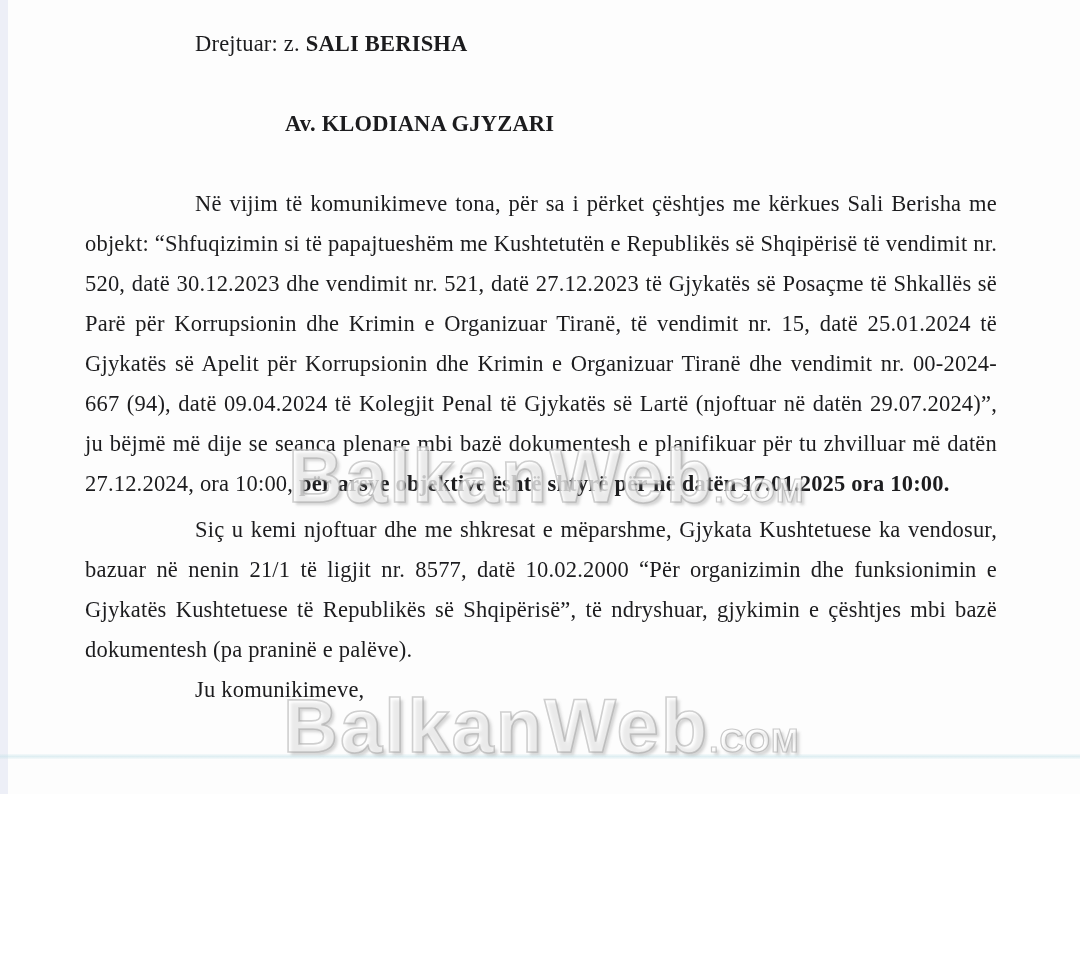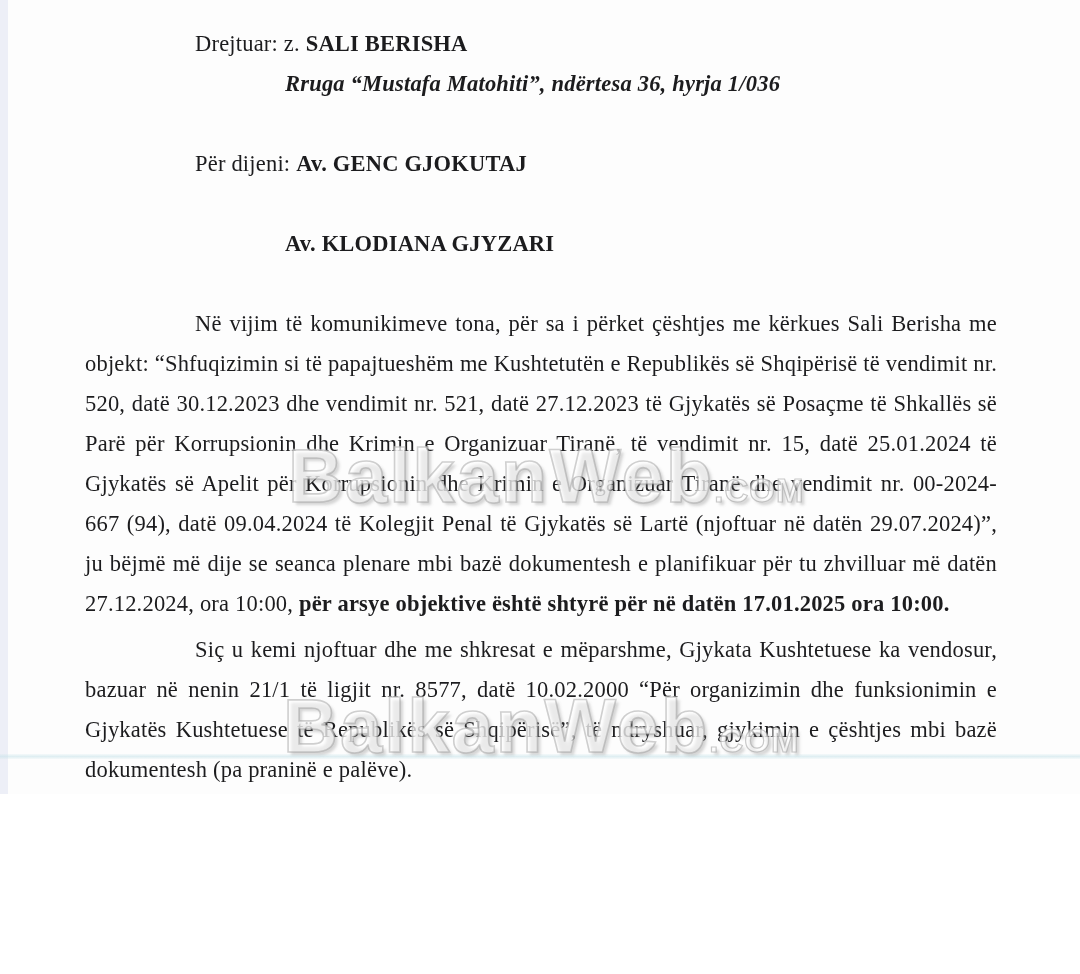--- a/index.html
+++ b/index.html
@@ -91,23 +91,21 @@
 <body>
 
 <div class="page">
 
   <div class="left-strip"></div>
 
   <div class="content">
 
     <div class="indent-1"><span class="seg-regular">Drejtuar: z. </span><span class="seg-bold">SALI BERISHA</span></div>
 
-    <div class="indent-2 bold-italic">Rruga “Mustafa Matohiti”, ndërtesa 36, hyrja 1/036</div>
 
-    <div class="indent-1 gap-top"><span class="seg-regular">Për dijeni: </span><span class="seg-bold">Av. GENC GJOKUTAJ</span></div>
 
 
     <div class="indent-2 bold gap-top">Av. KLODIANA GJYZARI</div>
 
 
     <div class="para gap-top"><span class="seg-regular">Në vijim të komunikimeve tona, për sa i përket çështjes me kërkues Sali Berisha me objekt: </span><span class="seg-italic">“Shfuqizimin si të papajtueshëm me Kushtetutën e Republikës së Shqipërisë të vendimit nr. 520, datë 30.12.2023 dhe vendimit nr. 521, datë 27.12.2023 të Gjykatës së Posaçme të Shkallës së Parë për Korrupsionin dhe Krimin e Organizuar Tiranë, të vendimit nr. 15, datë 25.01.2024 të Gjykatës së Apelit për Korrupsionin dhe Krimin e Organizuar Tiranë dhe vendimit nr. 00-2024-667 (94), datë 09.04.2024 të Kolegjit Penal të Gjykatës së Lartë (njoftuar në datën 29.07.2024)”</span><span class="seg-regular">, ju bëjmë më dije se seanca plenare mbi bazë dokumentesh e planifikuar për tu zhvilluar më datën 27.12.2024, ora 10:00, </span><span class="seg-bold">për arsye objektive është shtyrë për në datën 17.01.2025 ora 10:00.</span></div>
 
     <div class="para gap-top-sm">Siç u kemi njoftuar dhe me shkresat e mëparshme, Gjykata Kushtetuese ka vendosur, bazuar në nenin 21/1 të ligjit nr. 8577, datë 10.02.2000 “Për organizimin dhe funksionimin e Gjykatës Kushtetuese të Republikës së Shqipërisë”, të ndryshuar, gjykimin e çështjes mbi bazë dokumentesh (pa praninë e palëve).</div>
 
     <div class="indent-1">Ju komunikimeve,</div>

